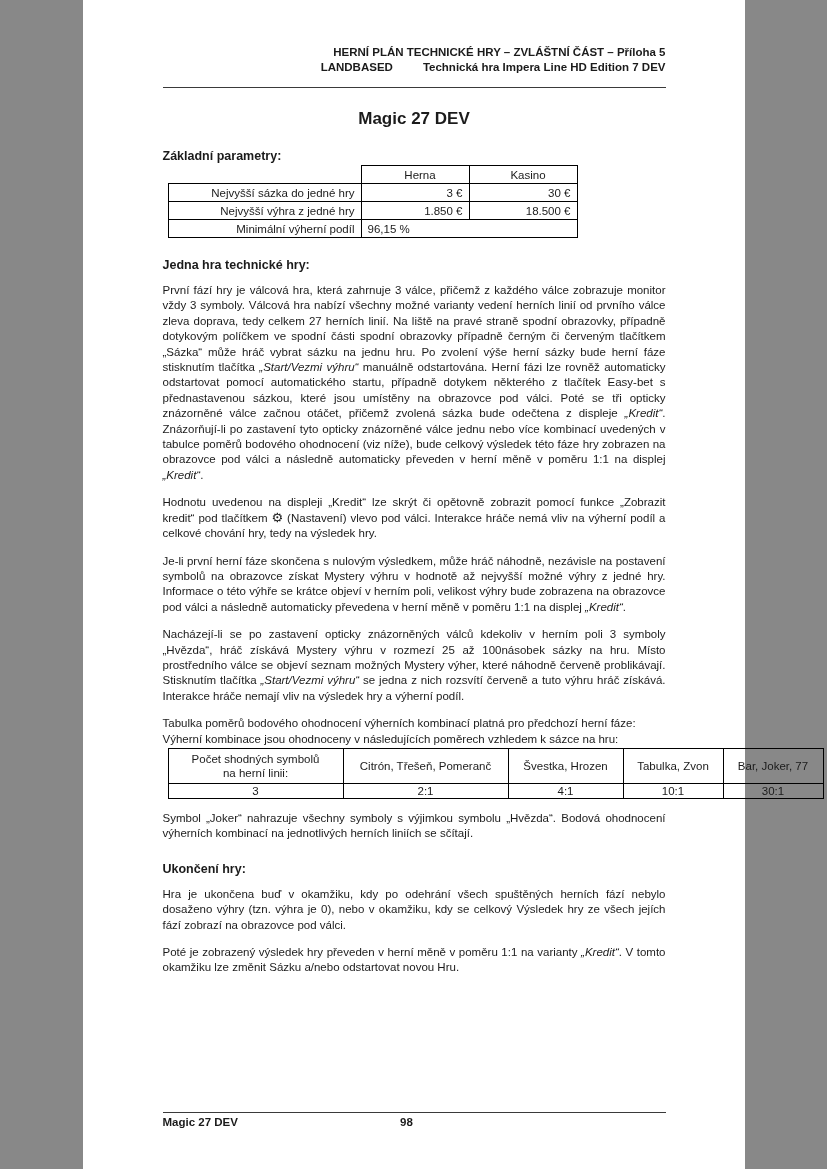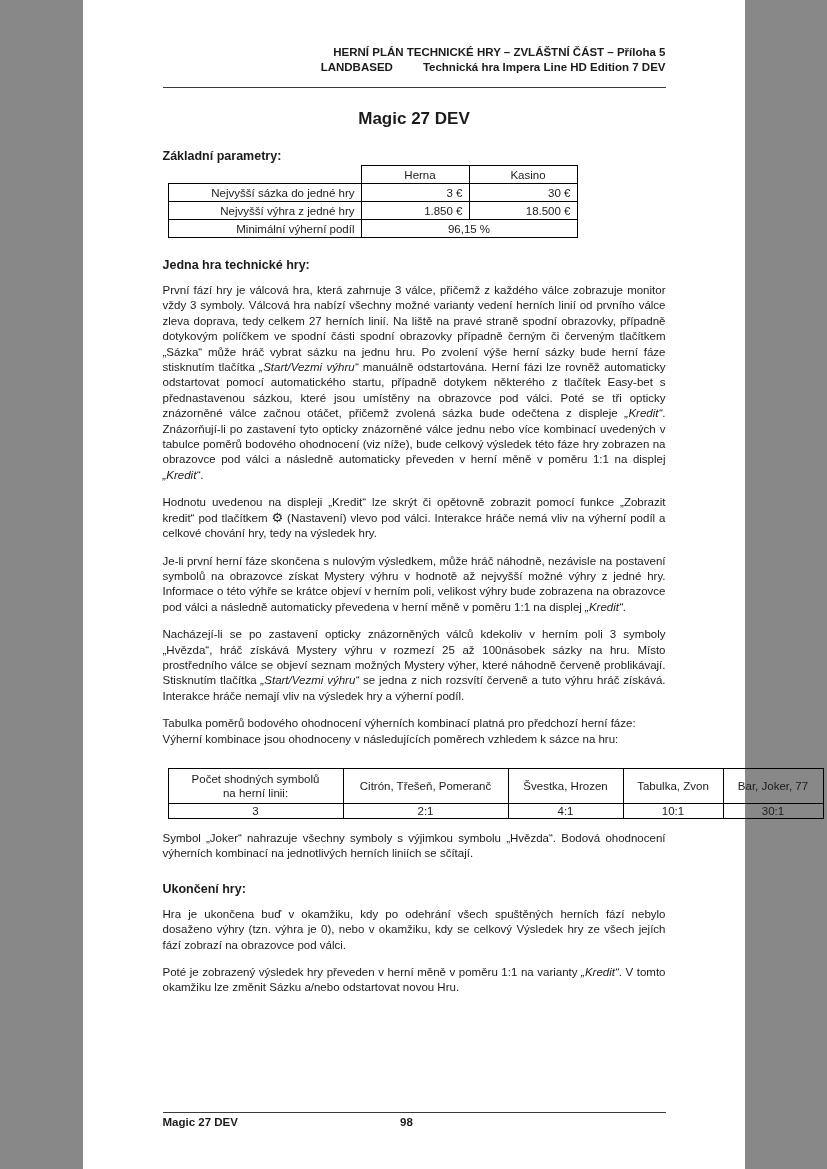--- a/index.html
+++ b/index.html
@@ -35,22 +35,22 @@
   .inline-icon{font-family:"DejaVu Sans",sans-serif;font-size:13px;line-height:1;}
   
   table{border-collapse:collapse;font-size:11.5px;color:#1b1b1b;}
   td,th{border:1.5px solid #000;padding:1px 6px;font-weight:normal;}
   .params-table{margin:2px 0 0 5px;}
   .params-table td{height:15px;}
   .params-table .blank{border:none;}
   .params-table .col-label{width:180px;text-align:right;}
   .params-table .col-val{width:85px;text-align:right;padding-left:16px;}
   .params-table .col-head{text-align:center;}
-  .params-table .col-span{text-align:center;}
-  .combo-table{margin:21px 0 0 5px;table-layout:fixed;width:638px;}
+  .params-table .col-span{}
+  .combo-table{margin:1px 0 0 5px;table-layout:fixed;width:638px;}
   .combo-table td{text-align:center;padding:1px 3px;}
   .combo-table .hdr{height:32px;vertical-align:middle;line-height:14px;}
   .combo-table .c1{width:168px;}
   .combo-table .c2{width:158px;}
   .combo-table .c3{width:108px;}
   .combo-table .c4{width:93px;}
   .combo-table .c5{width:93px;}
   
   .doc-footer{
     position:absolute;left:80px;right:79px;top:1112px;

